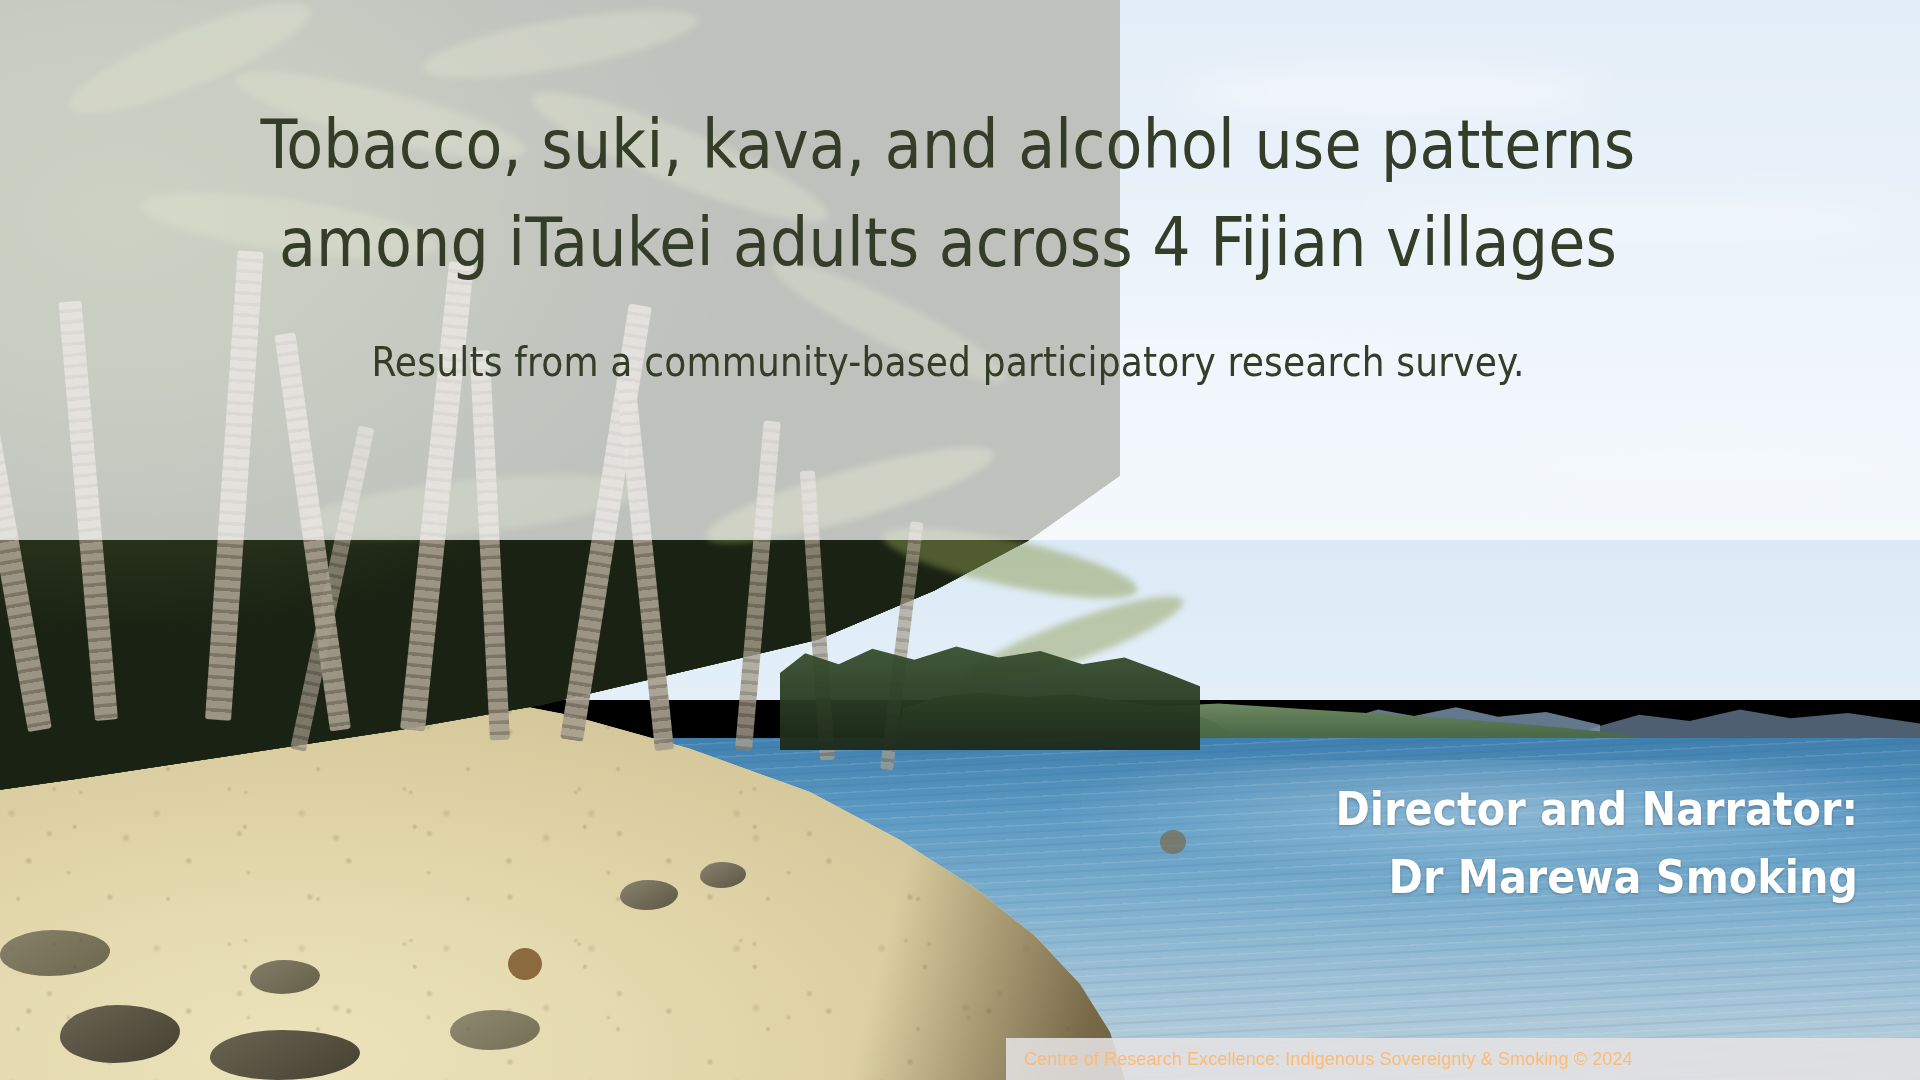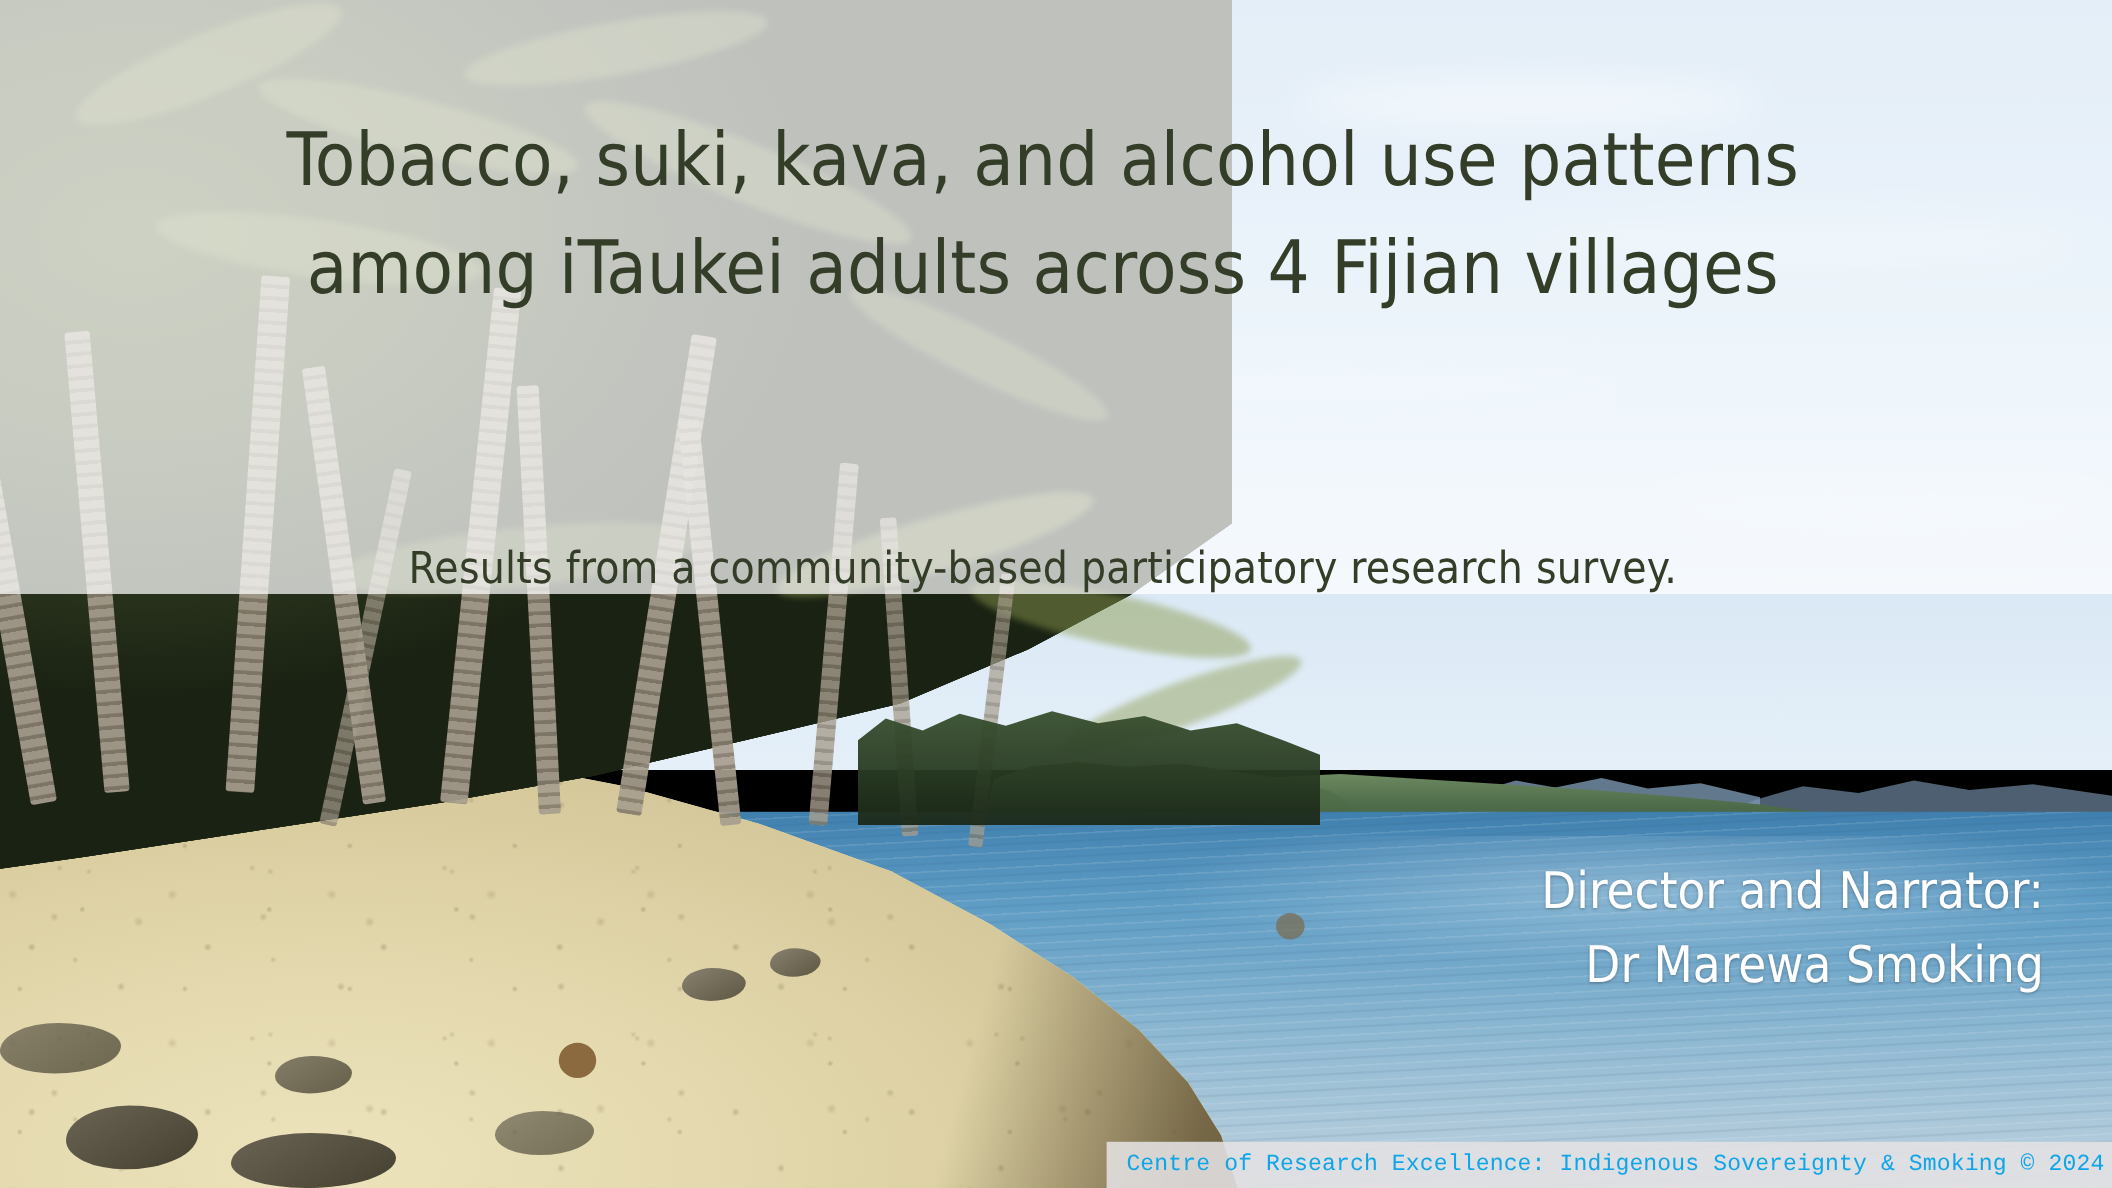--- a/index.html
+++ b/index.html
@@ -166,53 +166,53 @@
 
   
   .overlay{
     position:absolute;left:0;top:0;width:1920px;height:540px;
     background:rgba(255,255,255,.72);
   }
 
   
   .titleWrap{
     position:absolute;left:0;top:0;width:1896px;height:540px;
-    display:flex;flex-direction:column;align-items:center;justify-content:space-between;
+    display:flex;flex-direction:column;align-items:center;justify-content:flex-start;
     box-sizing:border-box;padding-top:96px;
   }
   .title{
     font-family:"DejaVu Sans Condensed","Liberation Sans", sans-serif;
     font-size:67px;line-height:1.47;font-weight:400;
     color:#333d28;text-align:center;letter-spacing:.2px;
     width:1700px;
   }
   .subtitle{
     margin-top:46px;
     font-family:"DejaVu Sans Condensed","Liberation Sans", sans-serif;
     font-size:40px;font-weight:400;color:#333d28;text-align:center;
     letter-spacing:.2px;
   }
 
   .credit{
     position:absolute;right:62px;top:775px;width:620px;
     text-align:right;color:#ffffff;
     font-family:"DejaVu Sans Condensed","Liberation Sans", sans-serif;
-    font-size:46px;line-height:1.48;font-weight:400;
+    font-size:46px;line-height:1.48;font-weight:700;
     text-shadow:0 1px 3px rgba(0,0,0,.30);
   }
 
   .footerBox{
     position:absolute;left:1006px;top:1038px;width:914px;height:42px;
     background:rgba(228,225,227,.88);
     display:flex;align-items:center;
   }
   .footerText{
     padding-left:18px;
-    font-family:Liberation Mono, monospace;
-    font-size:21px;color:#0ea5e9;white-space:nowrap;letter-spacing:.1px;
+    font-family:Liberation Sans, sans-serif;
+    font-size:18px;color:#fdba74;white-space:nowrap;letter-spacing:.1px;
   }
 </style>
 </head>
 <body>
 
 <div id="slide">
 
   <div class="photo">
 
     <div class="sky"></div>

